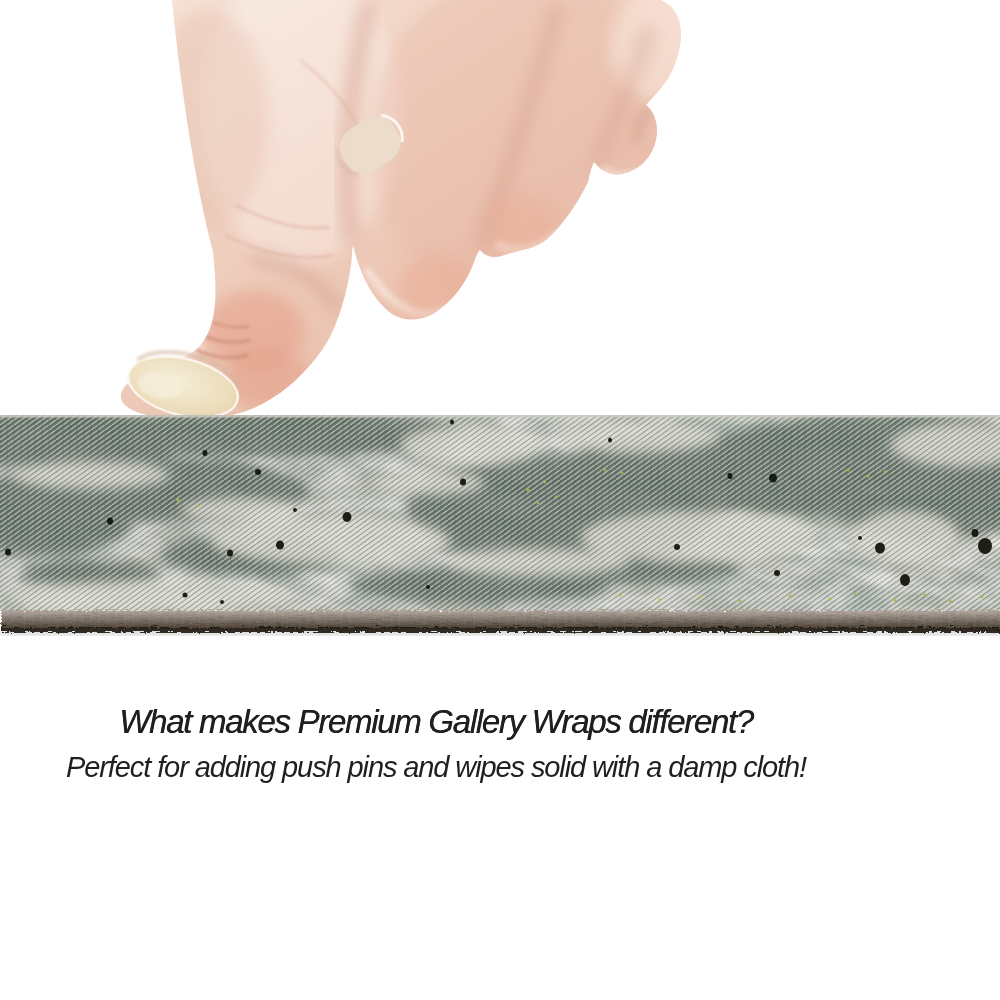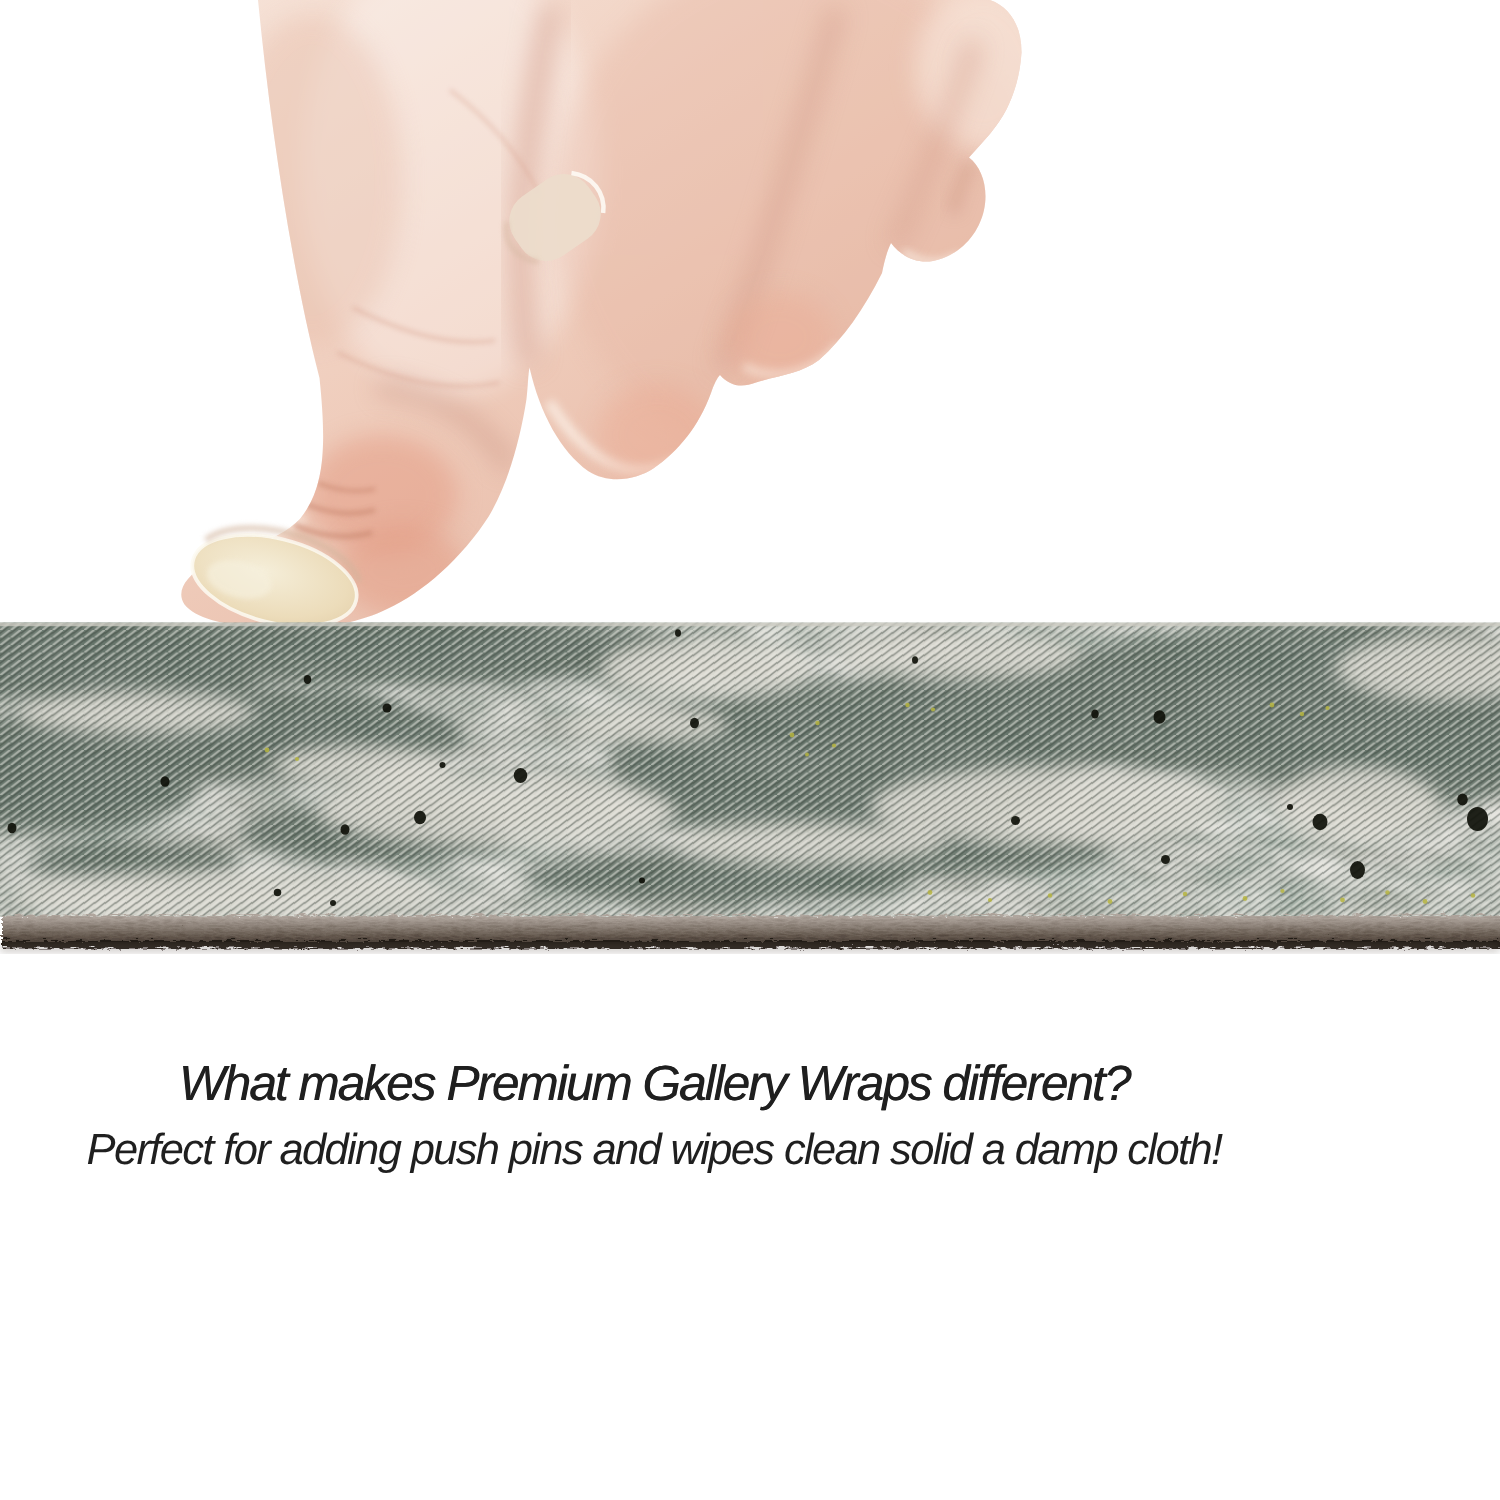--- a/index.html
+++ b/index.html
@@ -271,16 +271,16 @@
       <g>
         <rect x="0" y="194" width="1000" height="21" fill="url(#gEdge)" filter="url(#rough)"></rect>
         <rect x="0" y="211" width="1000" height="5" fill="#241c15" filter="url(#rough)"></rect>
         <rect x="0" y="215" width="1000" height="4" fill="#6b6158" opacity="0.45" filter="url(#sb3)"></rect>
       </g>
     </svg>
   </div>
 
   <section class="copy">
     <h2 class="heading">What makes Premium Gallery Wraps different?</h2>
-    <p class="line">Perfect for adding push pins and wipes clean solid a damp cloth!</p>
+    <p class="line">Perfect for adding push pins and wipes solid with a damp cloth!</p>
   </section>
 
 </div>
 
 </body></html>

